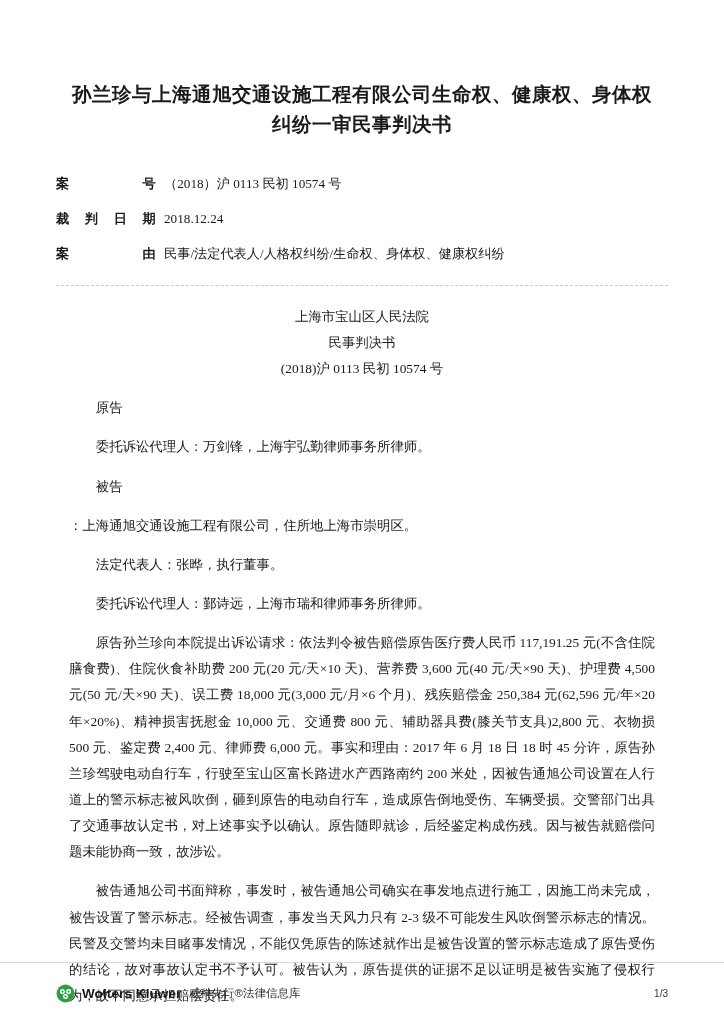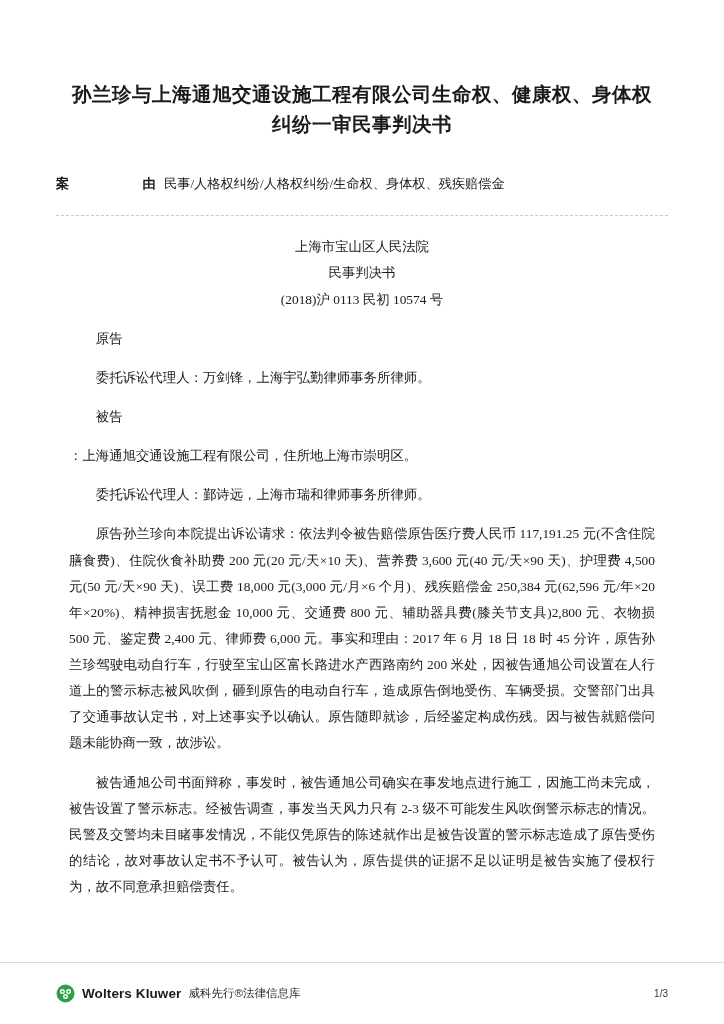--- a/index.html
+++ b/index.html
@@ -128,37 +128,46 @@
 </head>
 <body>
 
 <div class="page">
 
   <h1 class="doc-title">孙兰珍与上海通旭交通设施工程有限公司生命权、健康权、身体权纠纷一审民事判决书</h1>
 
   <table class="meta-table">
     <tbody>
       <tr>
+        <td class="meta-label"><span class="spread">案 号</span></td>
+        <td class="meta-value">（2018）沪 0113 民初 10574 号</td>
+      </tr>
+      <tr>
+        <td class="meta-label"><span class="spread">裁 判 日 期</span></td>
+        <td class="meta-value">2018.12.24</td>
+      </tr>
+      <tr>
         <td class="meta-label"><span class="spread">案 由</span></td>
-        <td class="meta-value">民事/人格权纠纷/人格权纠纷/生命权、身体权、残疾赔偿金</td>
+        <td class="meta-value">民事/法定代表人/人格权纠纷/生命权、身体权、健康权纠纷</td>
       </tr>
     </tbody>
   </table>
 
   <hr class="divider">
 
   <div class="center-line">上海市宝山区人民法院</div>
   <div class="center-line">民事判决书</div>
   <div class="center-line">(2018)沪 0113 民初 10574 号</div>
 
   <div class="body-block">
     <p class="para indent1">原告</p>
     <p class="para indent1">委托诉讼代理人：万剑锋，上海宇弘勤律师事务所律师。</p>
     <p class="para indent1">被告</p>
     <p class="para hang">：上海通旭交通设施工程有限公司，住所地上海市崇明区。</p>
+    <p class="para indent1">法定代表人：张晔，执行董事。</p>
     <p class="para indent1">委托诉讼代理人：鄞诗远，上海市瑞和律师事务所律师。</p>
     <p class="para indent1">原告孙兰珍向本院提出诉讼请求：依法判令被告赔偿原告医疗费人民币 117,191.25 元(不含住院膳食费)、住院伙食补助费 200 元(20 元/天×10 天)、营养费 3,600 元(40 元/天×90 天)、护理费 4,500 元(50 元/天×90 天)、误工费 18,000 元(3,000 元/月×6 个月)、残疾赔偿金 250,384 元(62,596 元/年×20 年×20%)、精神损害抚慰金 10,000 元、交通费 800 元、辅助器具费(膝关节支具)2,800 元、衣物损 500 元、鉴定费 2,400 元、律师费 6,000 元。事实和理由：2017 年 6 月 18 日 18 时 45 分许，原告孙兰珍驾驶电动自行车，行驶至宝山区富长路进水产西路南约 200 米处，因被告通旭公司设置在人行道上的警示标志被风吹倒，砸到原告的电动自行车，造成原告倒地受伤、车辆受损。交警部门出具了交通事故认定书，对上述事实予以确认。原告随即就诊，后经鉴定构成伤残。因与被告就赔偿问题未能协商一致，故涉讼。</p>
     <p class="para indent1">被告通旭公司书面辩称，事发时，被告通旭公司确实在事发地点进行施工，因施工尚未完成，被告设置了警示标志。经被告调查，事发当天风力只有 2-3 级不可能发生风吹倒警示标志的情况。民警及交警均未目睹事发情况，不能仅凭原告的陈述就作出是被告设置的警示标志造成了原告受伤的结论，故对事故认定书不予认可。被告认为，原告提供的证据不足以证明是被告实施了侵权行为，故不同意承担赔偿责任。</p>
 
   </div>
 
   <div class="footer">
     <div class="brand">
       <span class="brand-mark">
         <svg width="19" height="19" viewBox="0 0 19 19" aria-hidden="true">

